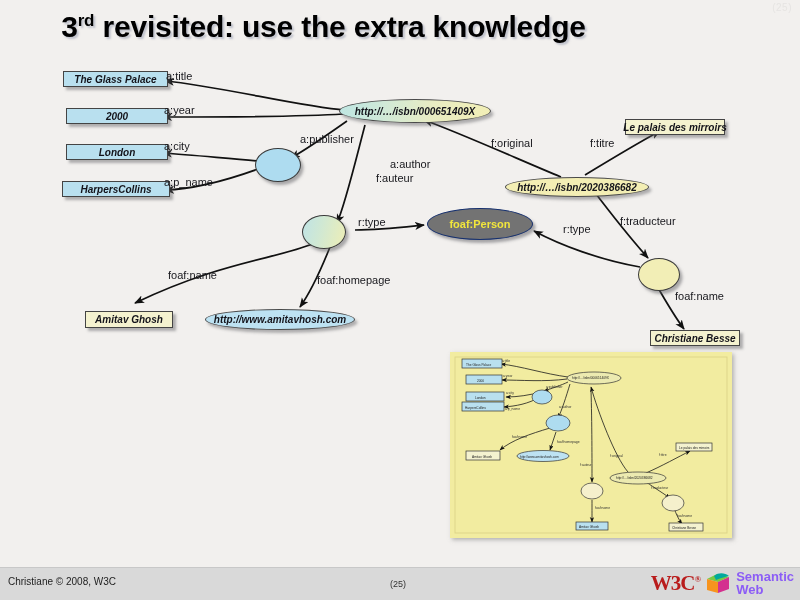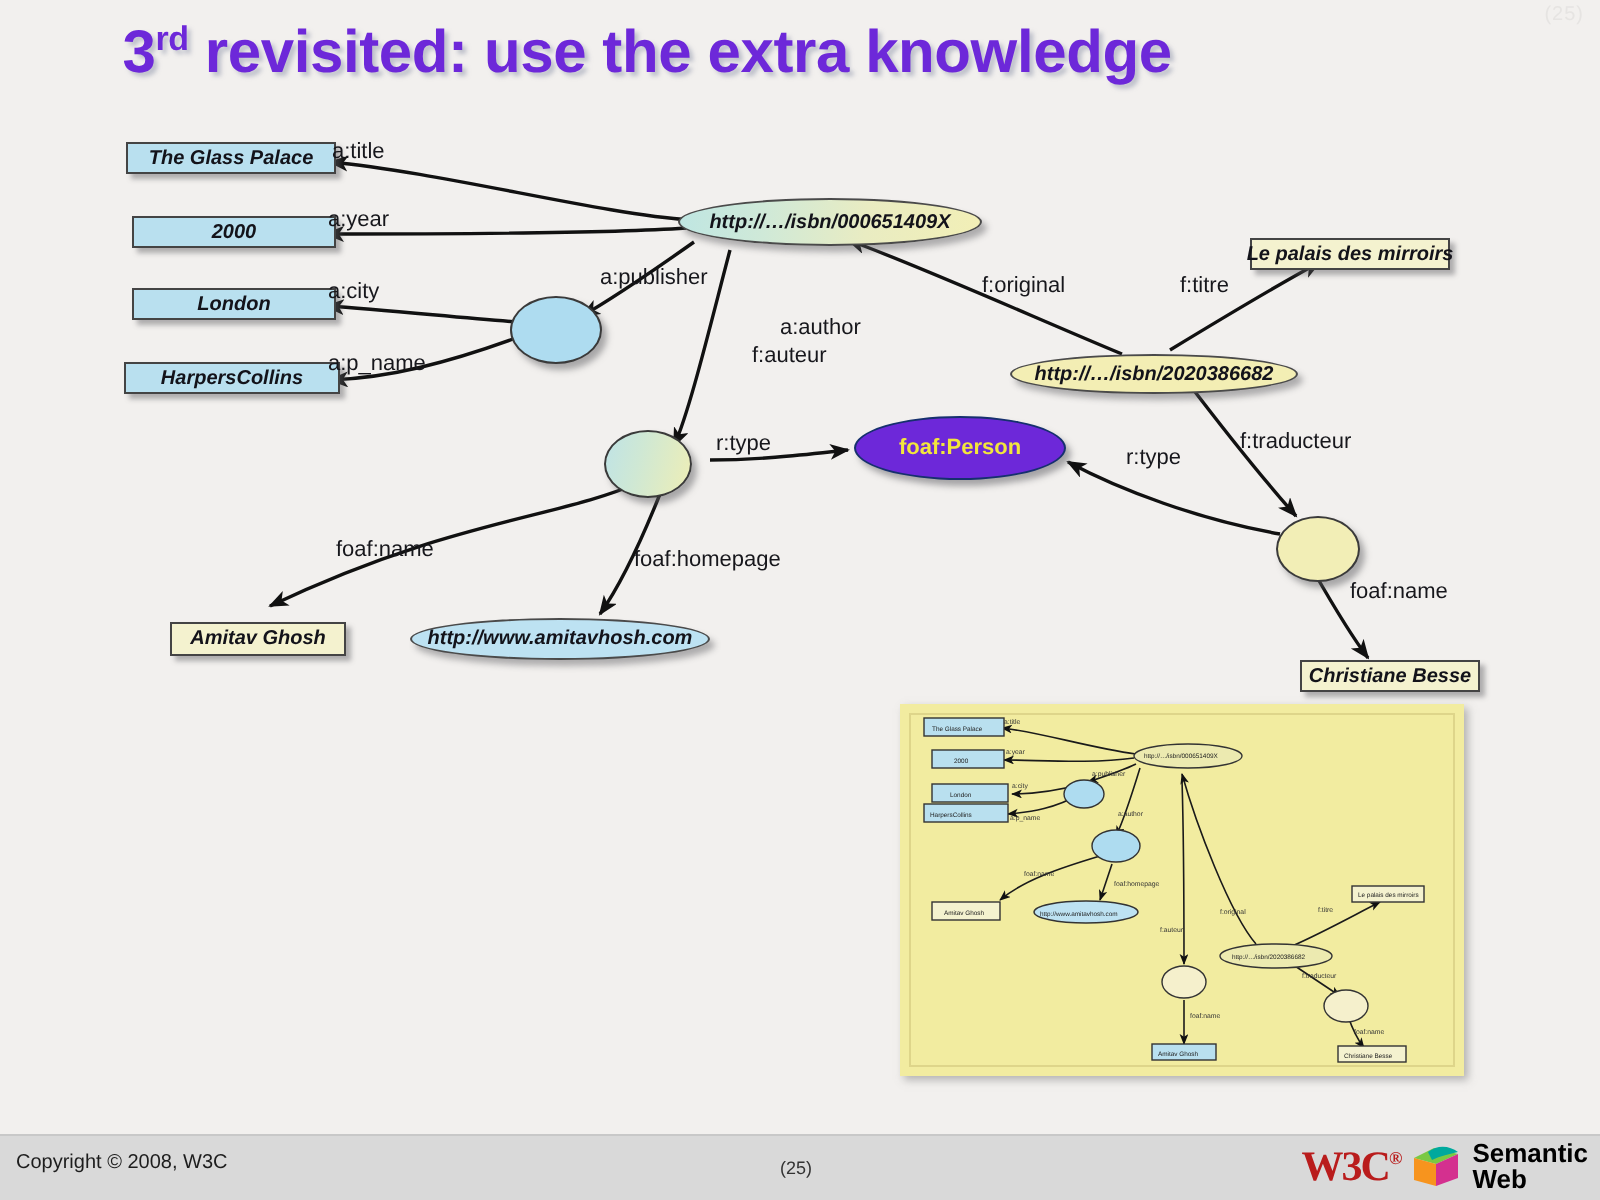--- a/index.html
+++ b/index.html
@@ -28,21 +28,21 @@
   }
 
   
   .slide-title {
     position: absolute;
     left: 0; top: 10px;
     width: 647px;
     text-align: center;
     font-size: 30px;
     font-weight: bold;
-    color: #6d28d9;
+    color: #000000;
     text-shadow: 2px 2px 2px rgba(150,155,175,0.55);
     letter-spacing: -0.2px;
     white-space: nowrap;
   }
   .slide-title sup {
     font-size: 17px;
     vertical-align: super;
     line-height: 0;
   }
 
@@ -97,21 +97,21 @@
     box-shadow: 2.5px 3px 3px rgba(95,95,100,0.5);
     z-index: 3;
   }
   .bnode-blue { background: #aedcf0; }
   .bnode-grad { background: linear-gradient(105deg, #bfe3e6 0%, #cfe8d4 40%, #eeeeb6 100%); }
   .bnode-yellow { background: #f2eeb6; }
 
   .class-ell {
     position: absolute;
     border-radius: 50%;
-    background: #6d28d9;
+    background: #737373;
     border: 1px solid #16306e;
     box-shadow: 2.5px 3px 3px rgba(90,90,95,0.5);
     display: flex;
     align-items: center;
     justify-content: center;
     font-size: 11px;
     font-weight: bold;
     color: #f2e63c;
     white-space: nowrap;
     z-index: 3;
@@ -171,21 +171,21 @@
     font-size: 21px;
     font-weight: bold;
     color: #b91c1c;
     letter-spacing: -1px;
     line-height: 1;
   }
   .w3c-logo sup { font-size: 9px; vertical-align: super; }
   .sw-text {
     font-size: 13px;
     font-weight: bold;
-    color: #000000;
+    color: #8b5cf6;
     line-height: 1.02;
   }
 </style>
 </head>
 <body>
 
 <div id="slide">
 
   <div class="corner-num">(25)</div>
 
@@ -349,21 +349,21 @@
         <text x="209" y="104">f:titre</text>
         <text x="130" y="114">f:auteur</text>
         <text x="201" y="137">f:traducteur</text>
         <text x="145" y="157">foaf:name</text>
         <text x="227" y="165">foaf:name</text>
       </g>
     </svg>
   </div>
 
   <div class="footer-bar"></div>
-  <div class="footer-copy">Copyright © 2008, W3C</div>
+  <div class="footer-copy">Christiane © 2008, W3C</div>
   <div class="footer-page">(25)</div>
   <div class="footer-logos">
     <div class="w3c-logo">
       <span>W3C</span><sup>®</sup>
     </div>
     <svg width="26" height="24" viewBox="0 0 26 24">
       <polygon points="2,8 12,3 24,6 13,11" fill="#7ac943"></polygon>
       <polygon points="2,8 13,11 13,22 2,19" fill="#f7941e"></polygon>
       <polygon points="13,11 24,6 24,18 13,22" fill="#d4308f"></polygon>
       <path d="M9,5 C14,1 20,2 24,5 C20,6 15,7 11,9 Z" fill="#00a99d"></path>

